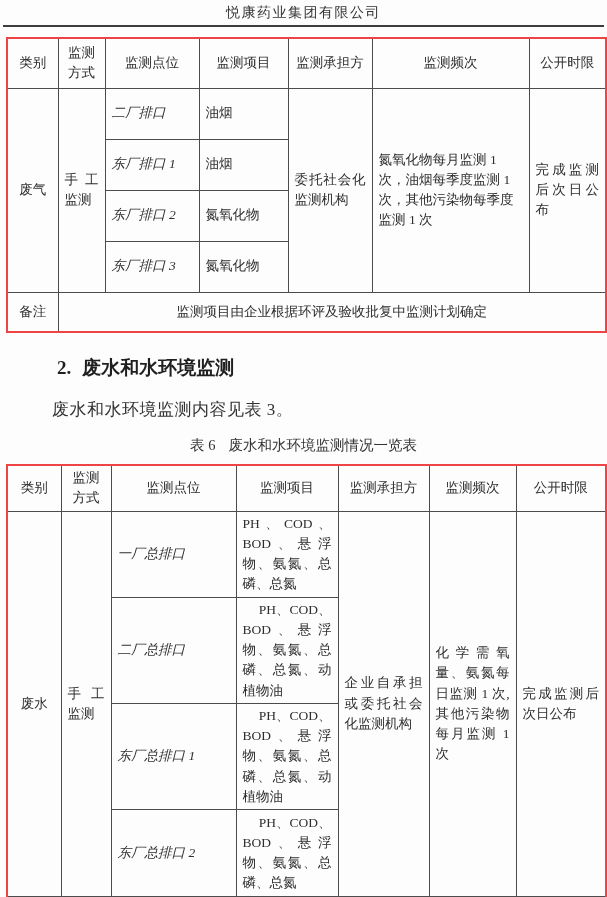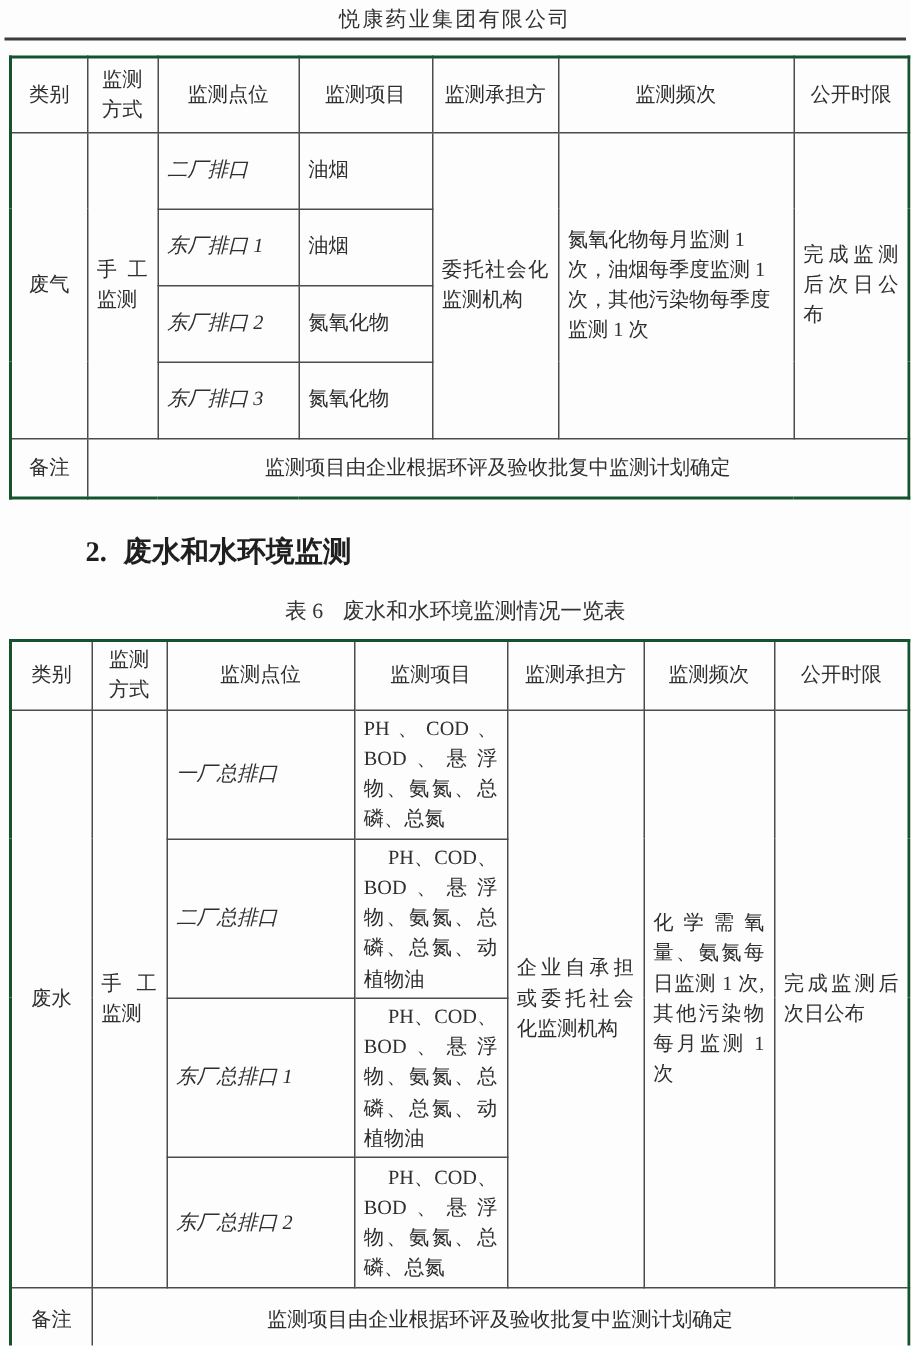--- a/index.html
+++ b/index.html
@@ -20,21 +20,21 @@
     letter-spacing: 1.5px;
     color: #333;
     border-bottom: 2px solid #3d3d3d;
   }
 
   table.t {
     border-collapse: collapse;
     table-layout: fixed;
     margin-left: 6px;
     width: 599px;
-    border: 2px solid #14532d;
+    border: 2px solid #ef4444;
   }
   table.t th, table.t td {
     border: 1px solid #4c4c4c;
     font-weight: normal;
     font-size: 13.5px;
     color: #2e2e2e;
     vertical-align: middle;
     padding: 2px 6px;
     line-height: 1.5;
     overflow: hidden;
@@ -142,20 +142,21 @@
         <td class="note-label">备注</td>
         <td class="note-text" colspan="6">监测项目由企业根据环评及验收批复中监测计划确定</td>
       </tr>
     </tbody>
   </table>
 
   <div class="sec-h">
     <span class="num">2.</span><span>废水和水环境监测</span>
   </div>
 
+  <div class="intro">废水和水环境监测内容见表 3。</div>
 
   <div class="caption">
     <span class="cap-label">表 6</span><span>废水和水环境监测情况一览表</span>
   </div>
 
   <table class="t t2">
     <colgroup>
       <col style="width:54px">
         <col style="width:50px">
         <col style="width:125px">

